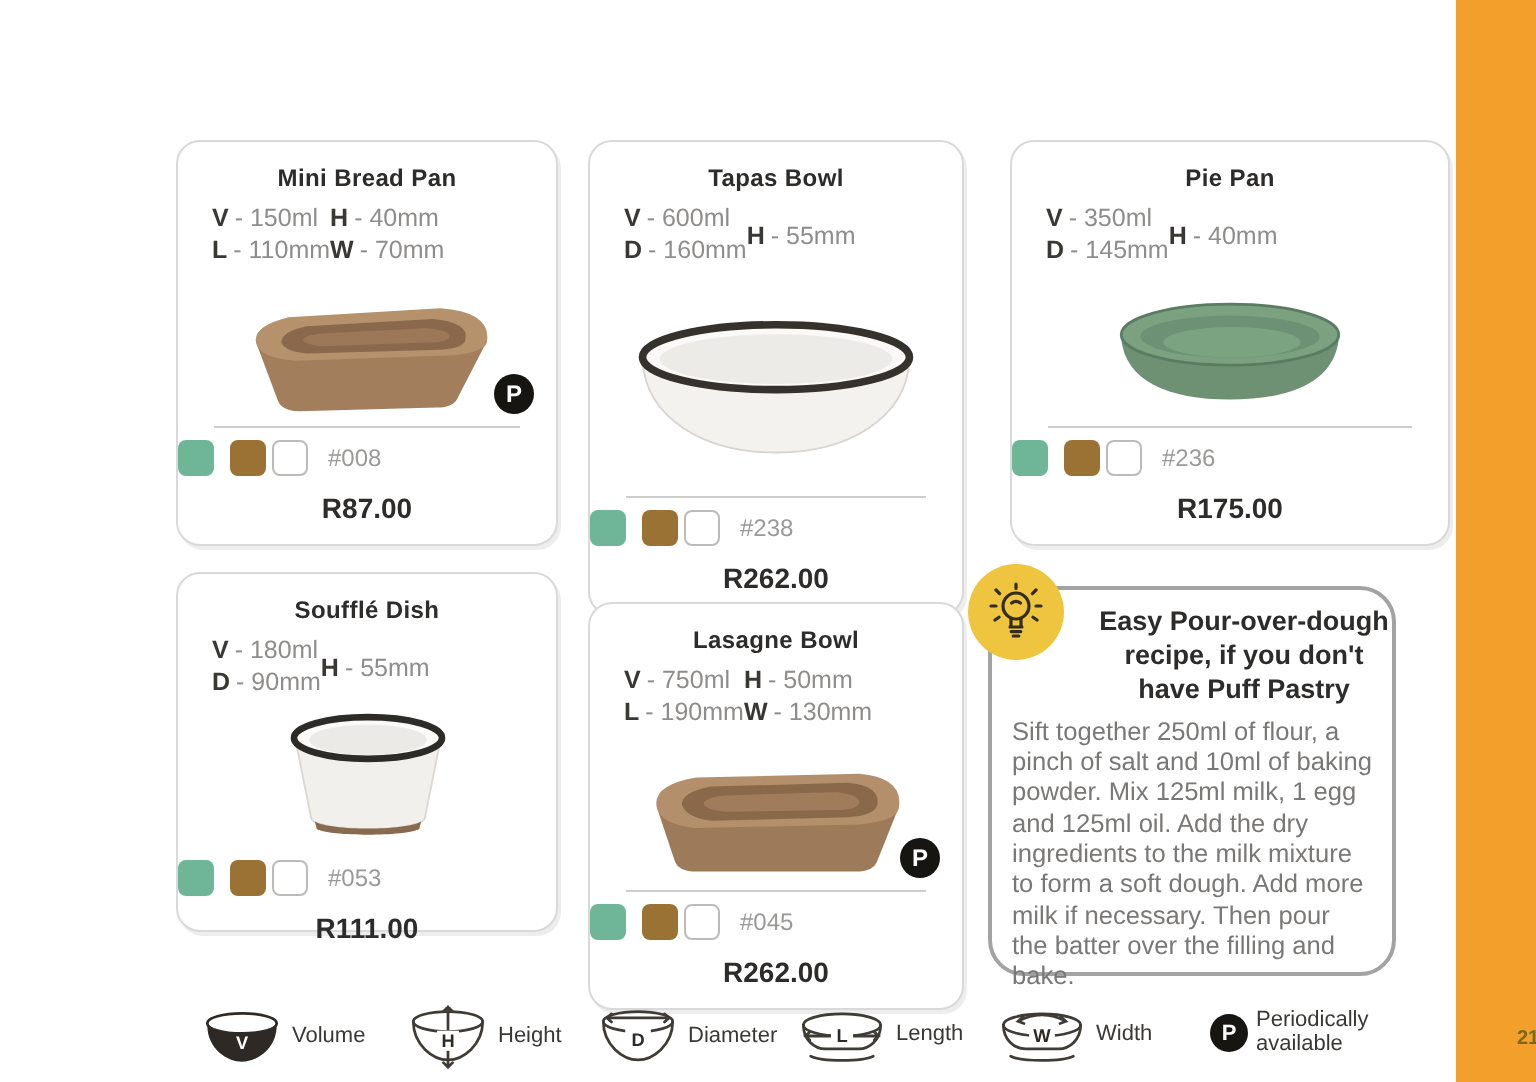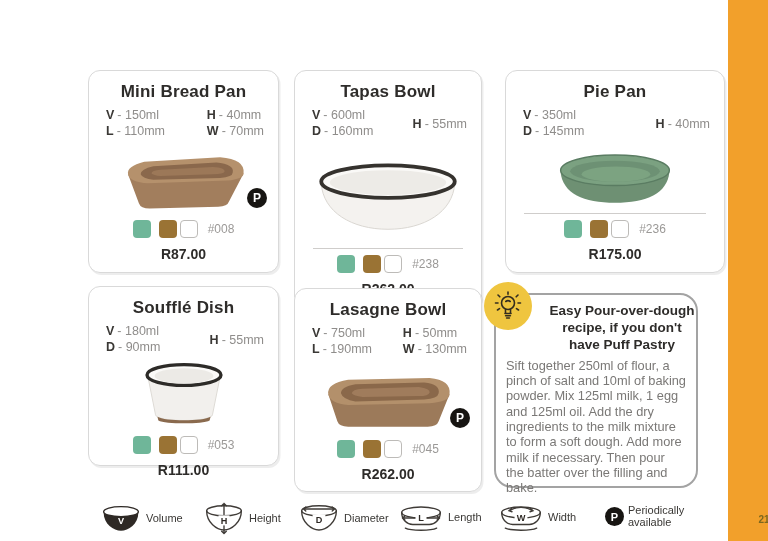--- a/index.html
+++ b/index.html
@@ -10,33 +10,33 @@
   }
   
   .stripe{position:absolute;top:0;right:0;width:40px;height:541px;background:#F2A02B;}
   .page-num{position:absolute;bottom:16px;left:0;width:100%;text-align:center;
     font-size:10px;font-weight:bold;color:#7C671F;padding-left:16px;}
 
   
   .card{position:absolute;background:#fff;border:1.5px solid #D9D9D9;border-radius:12px;
     box-shadow:1.5px 2px 0 rgba(0,0,0,0.07);box-sizing:border-box;
     display:flex;flex-direction:column;}
-  .card-title{text-align:center;font-size:17px;font-weight:bold;color:#2E2C2A;
+  .card-title{text-align:center;font-size:12px;font-weight:bold;color:#2E2C2A;
     padding-top:11px;letter-spacing:.2px;}
-  .specs{display:flex;justify-content:space-between;padding:6px 14px 0 17px;min-height:32px;}
+  .specs{display:flex;justify-content:flex-start;padding:6px 14px 0 17px;min-height:32px;}
   .spec-col{display:flex;flex-direction:column;gap:1px;}
   .spec-col.single{justify-content:center;}
   .spec{font-size:12.5px;color:#8F8D8B;white-space:nowrap;line-height:15px;}
   .spec b{color:#3A3835;margin-right:3px;}
   .img-zone{flex:1;display:flex;align-items:center;justify-content:center;position:relative;}
   .p-badge{position:absolute;width:20px;height:20px;border-radius:50%;background:#171512;
     color:#fff;font-size:12px;font-weight:bold;display:flex;align-items:center;
     justify-content:center;right:11px;bottom:6px;}
   .divider{height:1px;background:#CFCDCB;margin:0 18px;}
-  .swatch-row{display:flex;align-items:center;justify-content:center;gap:5px;padding:6px 0 2px;}
+  .swatch-row{display:flex;align-items:center;gap:5px;padding:6px 0 2px;}
   .swatch{width:18px;height:18px;border-radius:4px;box-sizing:border-box;}
   .swatch.teal{background:#6FB699;}
   .swatch.brown{background:#9A7334;margin-left:3px;}
   .swatch.white{background:#fff;border:1.5px solid #BDBBB8;margin-left:-2px;}
   .code{font-size:12px;color:#9B9997;margin-left:5px;}
   .price{text-align:center;font-size:14px;font-weight:bold;color:#2E2C2A;padding:6px 0 10px;}
 
   
   .tip-box{position:absolute;left:494px;top:293px;width:204px;height:195px;
     border:2px solid #a3a3a3;border-radius:18px;background:#fff;box-sizing:border-box;
@@ -170,21 +170,21 @@
   <div class="divider"></div>
   <div class="swatch-row">
     <span class="swatch teal"></span>
     <span class="swatch brown"></span>
     <span class="swatch white"></span>
     <span class="code">#053</span>
   </div>
   <div class="price">R111.00</div>
 </div>
 
-<div class="card" style="left:294px;top:288px;width:188px;height:204px">
+<div class="card" style="left:294px;top:301px;width:188px;height:204px">
   <div class="card-title">Lasagne Bowl</div>
   <div class="specs">
     <div class="spec-col">
       <div class="spec"><b>V</b><span>- 750ml</span></div>
       <div class="spec"><b>L</b><span>- 190mm</span></div>
     </div>
     <div class="spec-col">
       <div class="spec"><b>H</b><span>- 50mm</span></div>
       <div class="spec"><b>W</b><span>- 130mm</span></div>
     </div>

